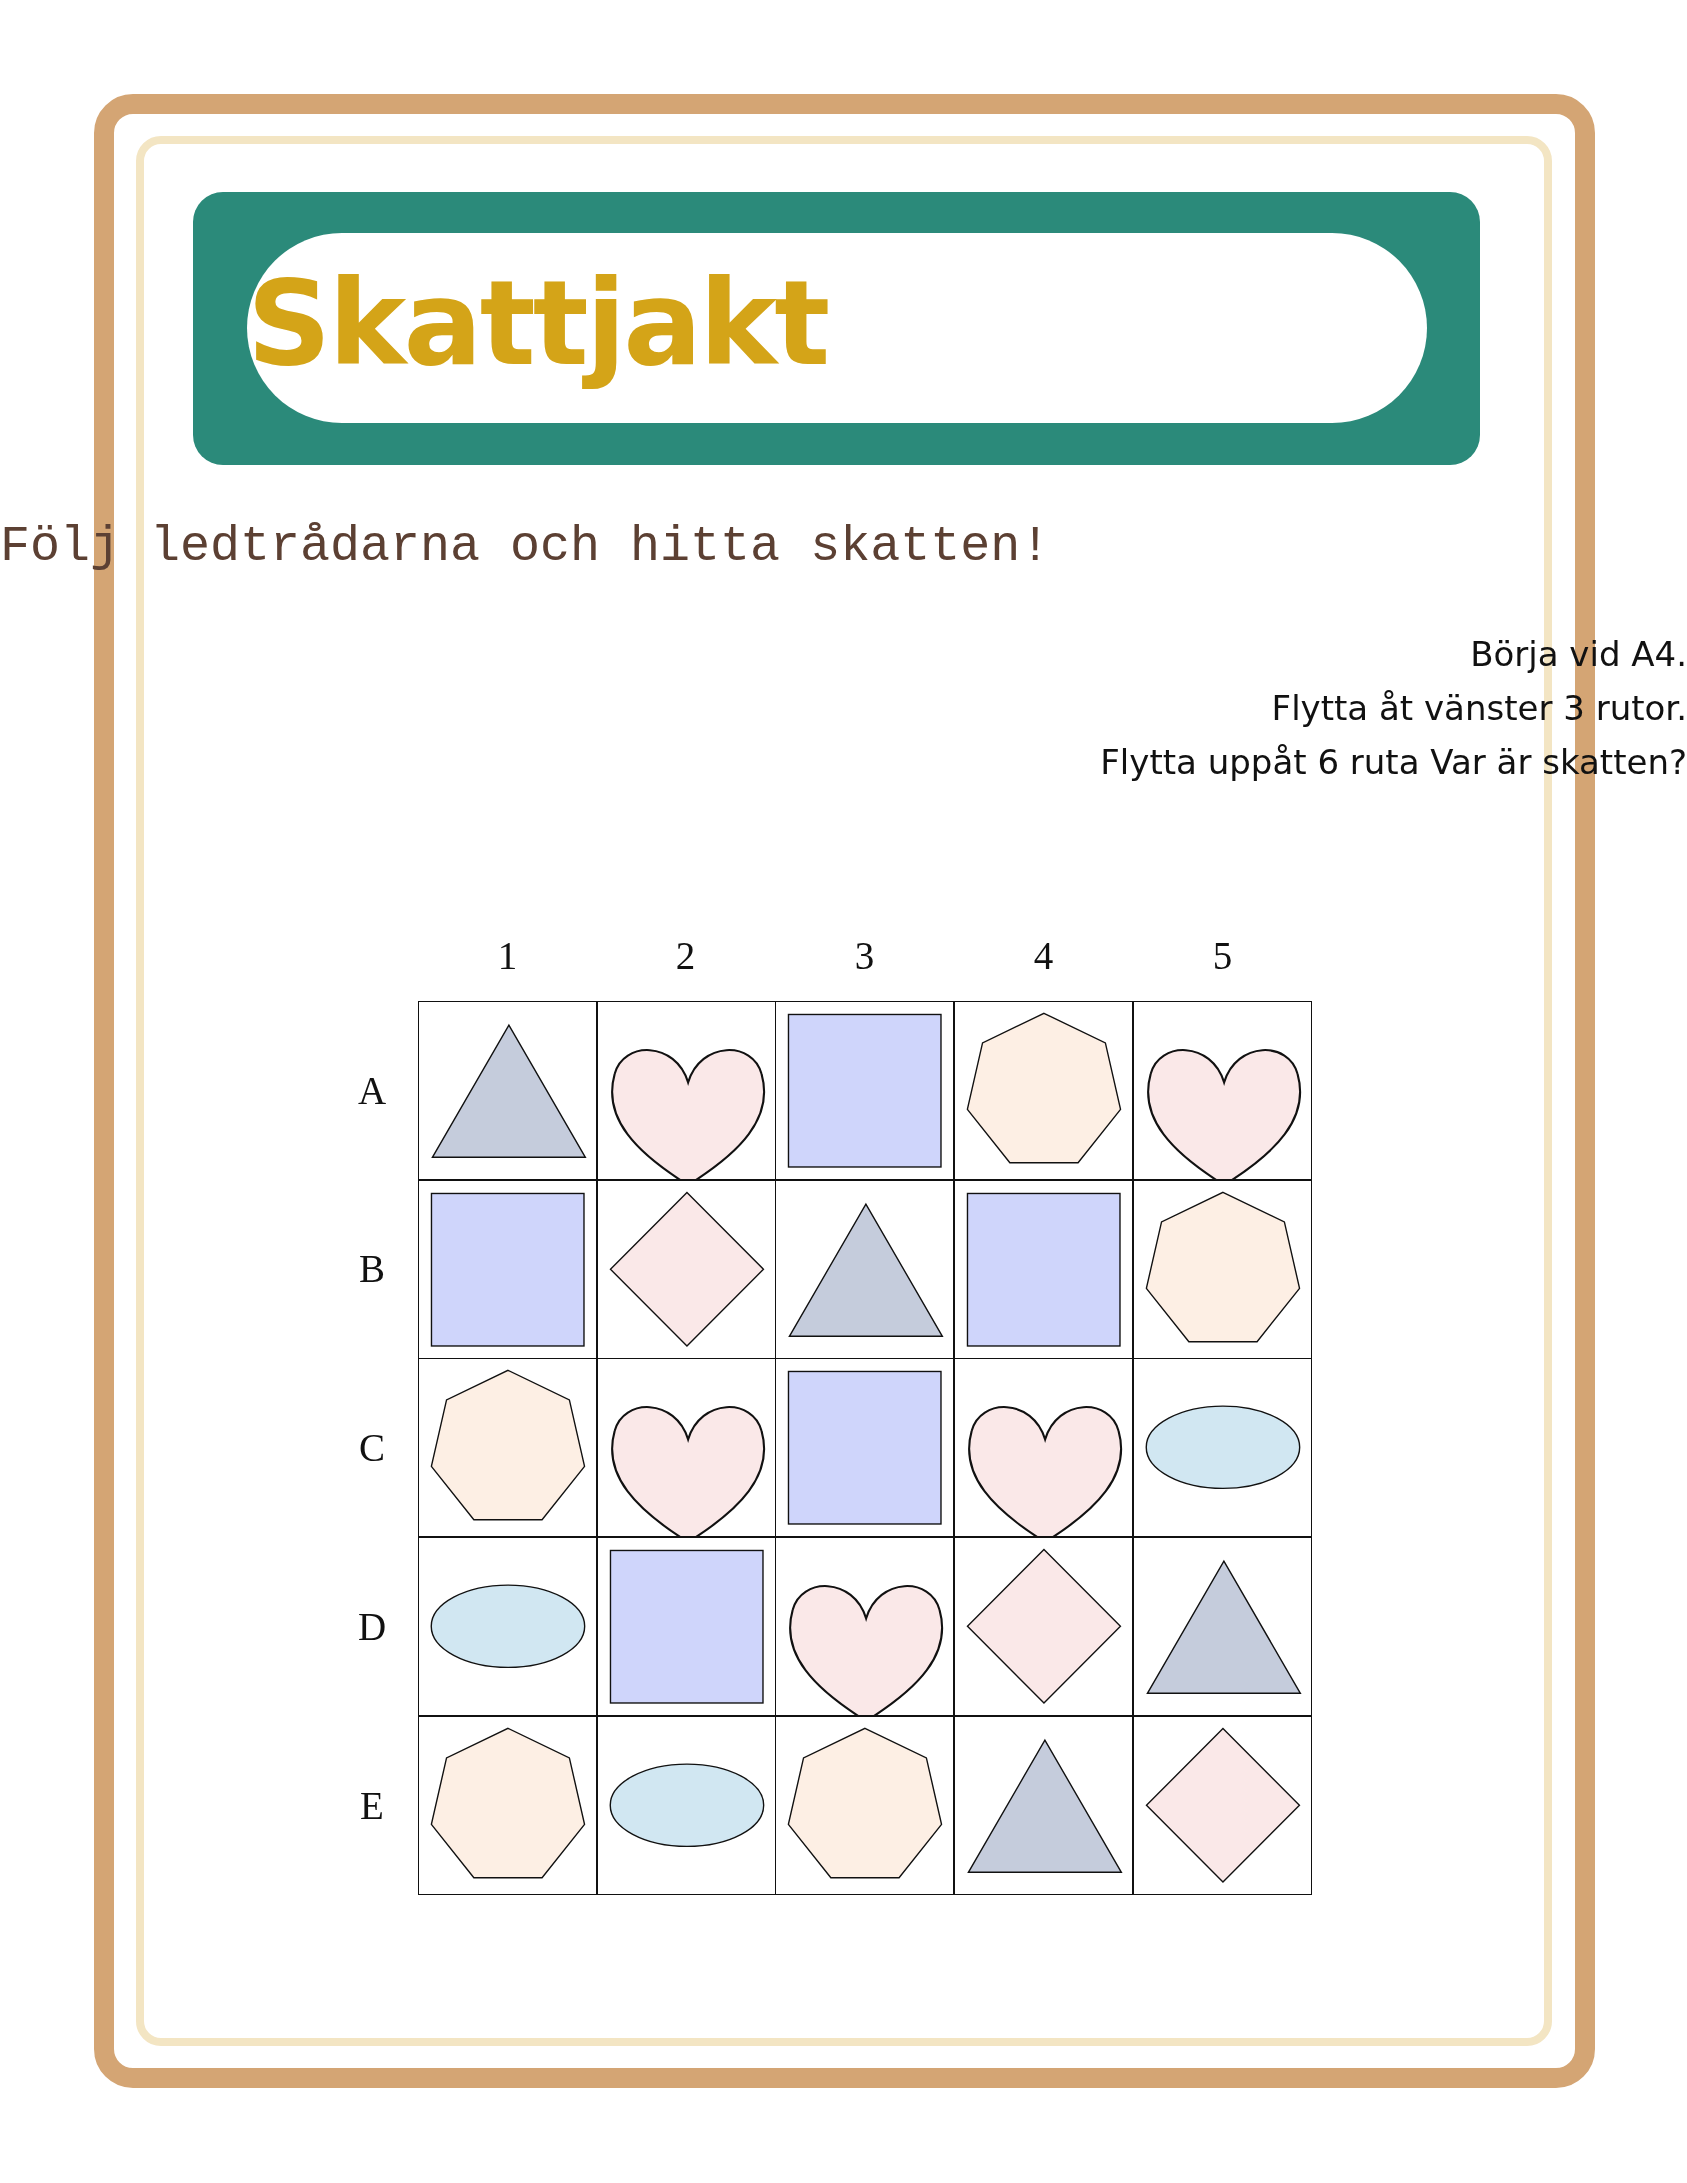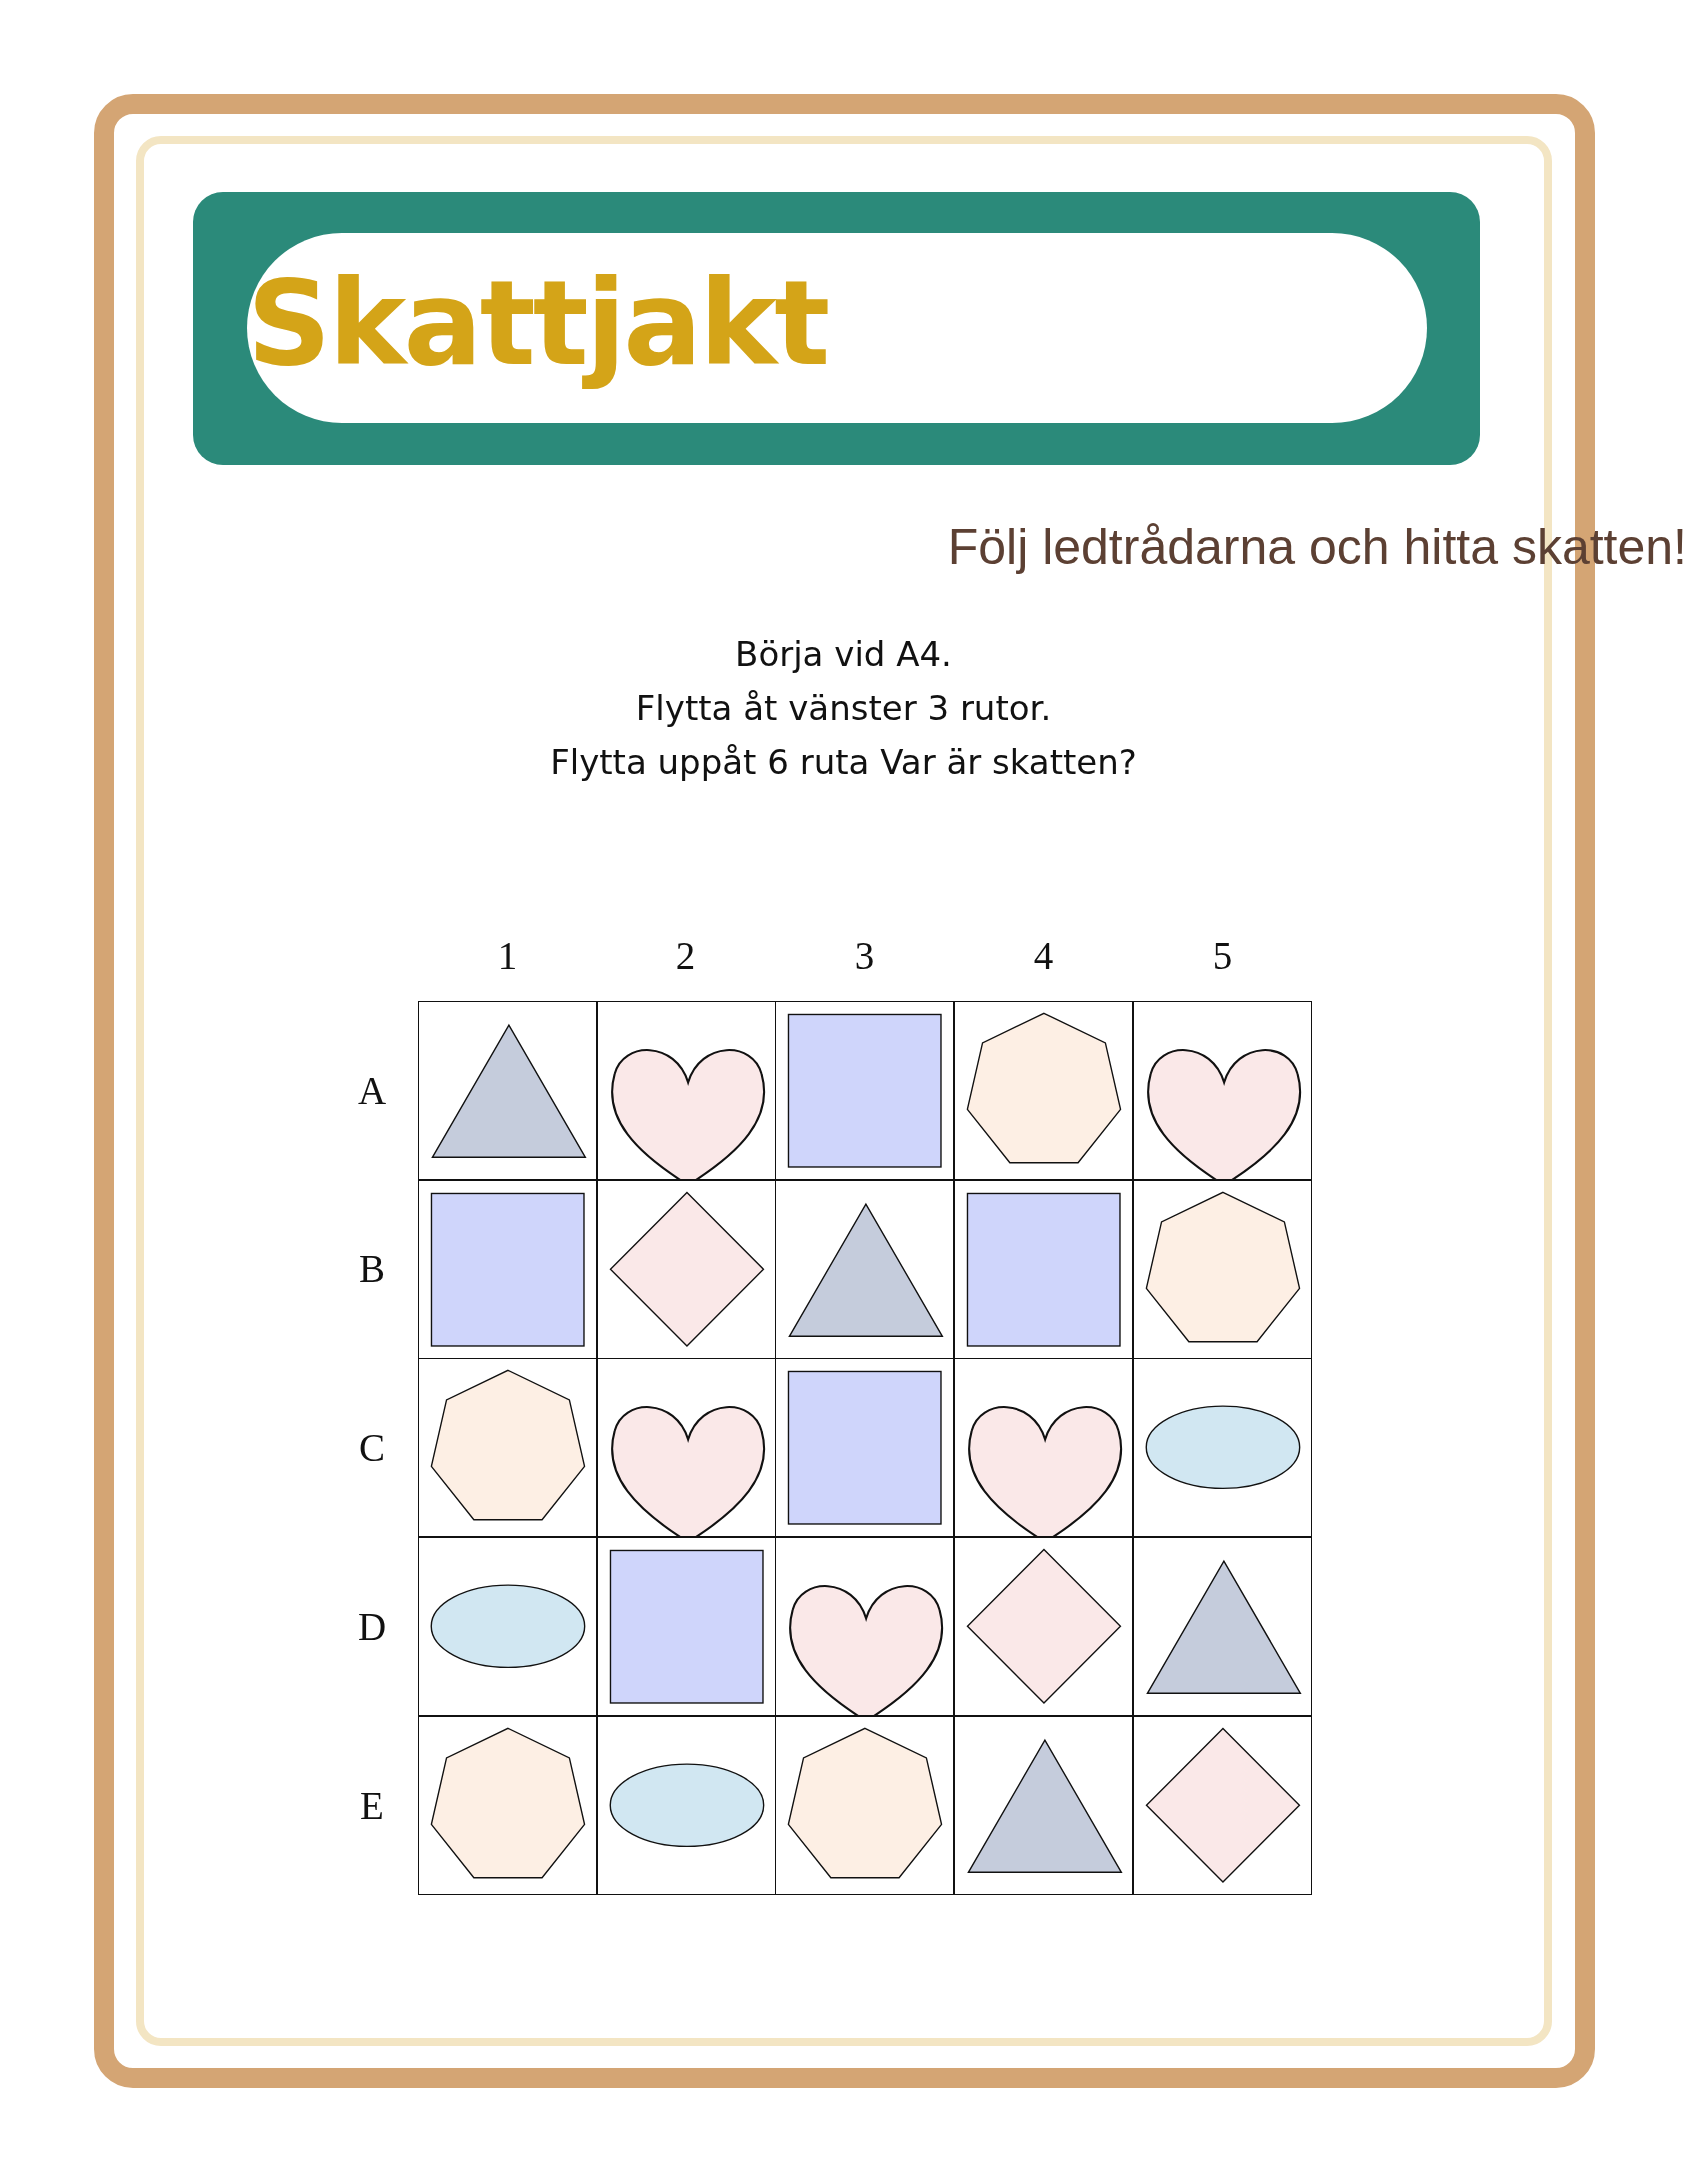--- a/index.html
+++ b/index.html
@@ -2,22 +2,22 @@
 <html style="font-size:7.4px"><head>
 <meta charset="utf-8">
 <style>
   html, body { margin:0; padding:0; background:#ffffff; }
   body { width:1687px; height:2183px; position:relative; overflow:hidden; font-family:"DejaVu Sans", sans-serif; }
   .outer { position:absolute; left:94px; top:94px; width:1461px; height:1954px; border:20.7px solid #D4A574; border-radius:39px; background:#fff; }
   .inner { position:absolute; left:136px; top:136px; width:1400px; height:1894px; border:8.3px solid #F3E5C3; border-radius:25px; }
   .header { position:absolute; left:193px; top:192px; width:1287px; height:273px; background:#2B8A7A; border-radius:30px; }
   .pill { position:absolute; left:247px; top:233px; width:1180px; height:190px; background:#fff; border-radius:95px; display:flex; align-items:center; justify-content:flex-start; }
   .title { font-family:"DejaVu Sans", sans-serif; font-weight:bold; font-size:117px; color:#D4A418; letter-spacing:-2.8px; line-height:1; margin-top:-9.2px; }
-  .subtitle { position:absolute; left:0; width:1687px; top:517px; text-align:right; font-family:Liberation Sans, sans-serif; font-size:50px; color:#5C4033; line-height:1.2; }
-  .instructions { position:absolute; left:0; width:1687px; top:627px; text-align:center; }
+  .subtitle { position:absolute; left:0; width:1687px; top:517px; text-align:left; font-family:Liberation Mono, monospace; font-size:50px; color:#5C4033; line-height:1.2; }
+  .instructions { position:absolute; left:0; width:1687px; top:627px; text-align:right; }
   .instructions div { font-family:"DejaVu Sans", sans-serif; font-size:34px; color:#111; height:54px; line-height:54px; }
   .colhead { position:absolute; top:928px; height:55px; width:179px; text-align:center; font-family:"Liberation Serif", serif; font-size:39px; line-height:55px; color:#111; }
   .rowhead { position:absolute; left:340px; width:64px; height:179px; text-align:center; font-family:"Liberation Serif", serif; font-size:39px; line-height:179px; color:#111; }
   .grid { position:absolute; left:418px; top:1001px; width:894px; height:894px; }
   .cell { position:absolute; width:179px; height:179px; box-sizing:border-box; border:1.4px solid #111; background:#fff; }
   .cell svg { position:absolute; left:0; top:0; width:100%; height:100%; }
 </style>
 </head>
 <body>
 

